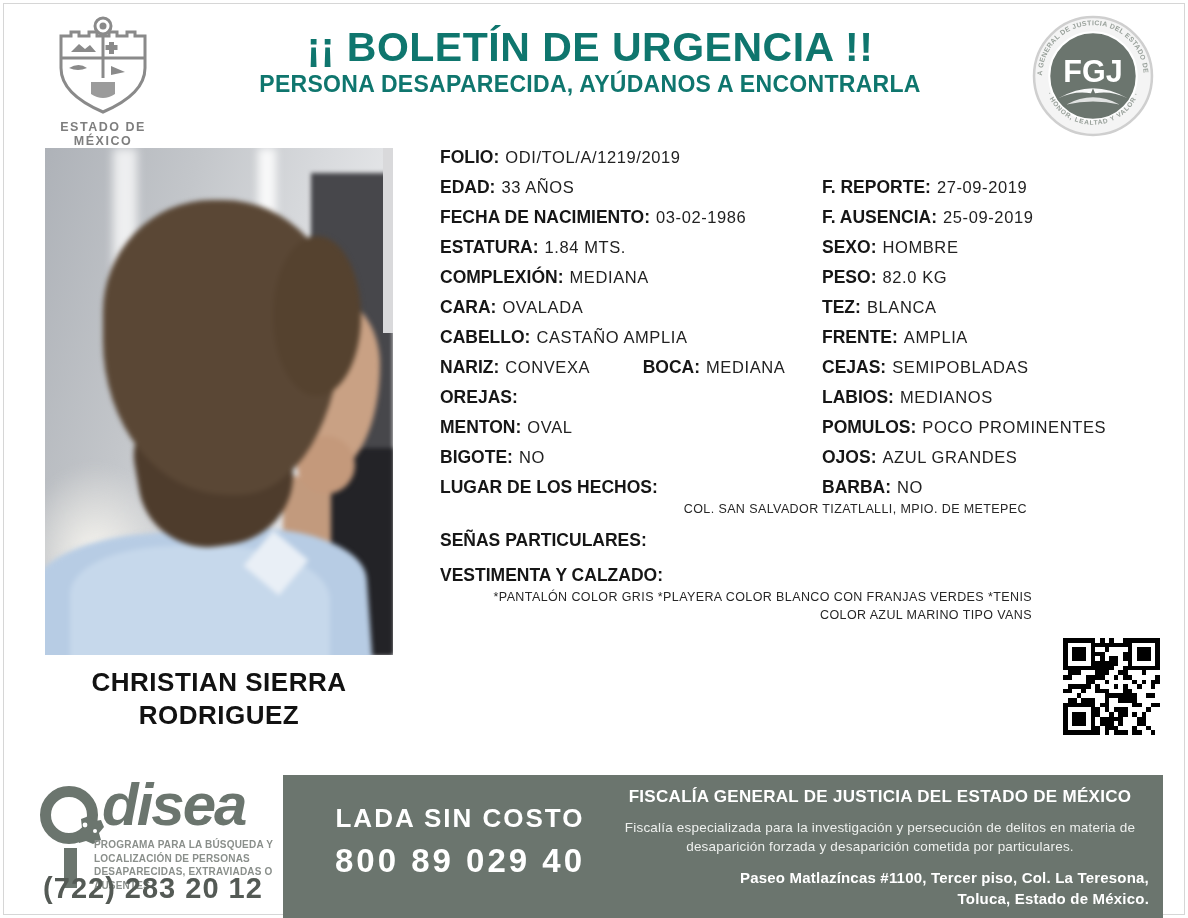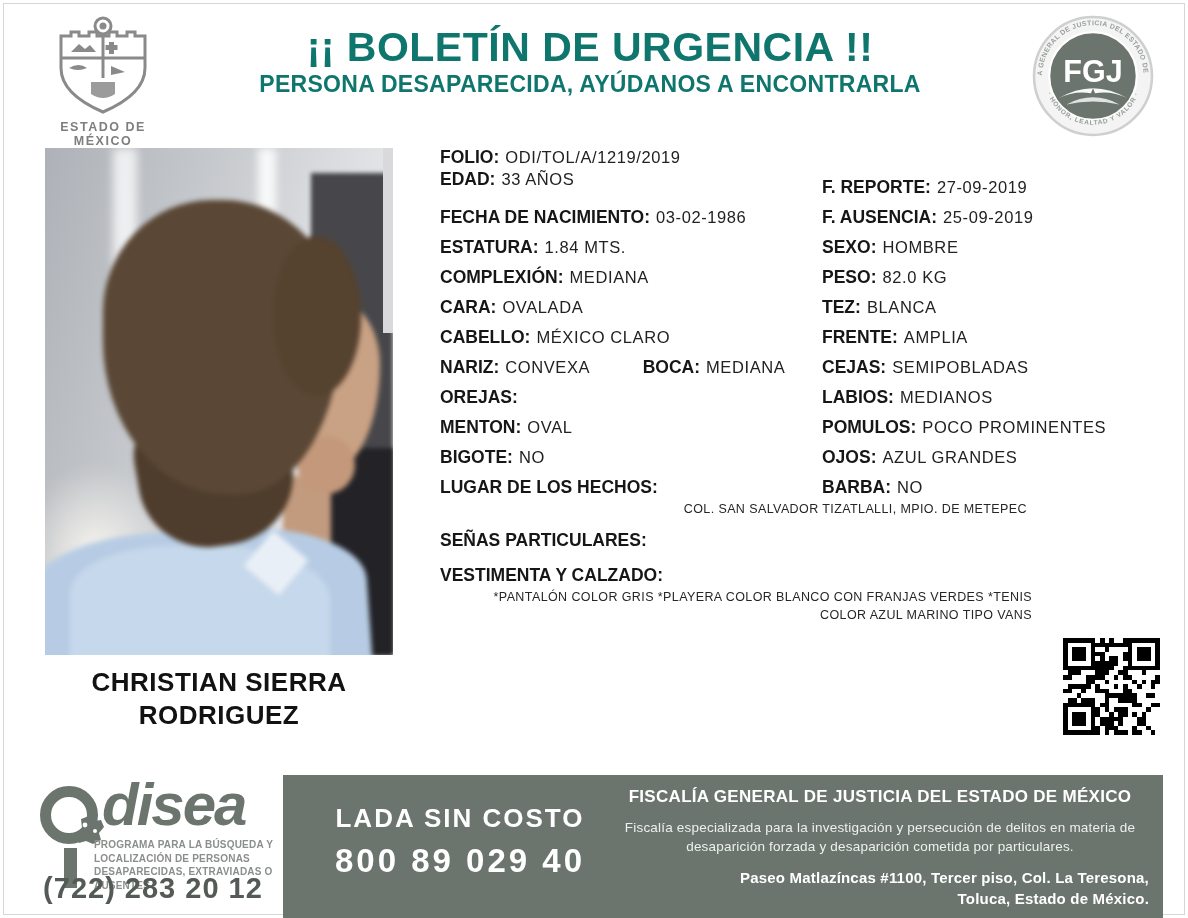--- a/index.html
+++ b/index.html
@@ -152,26 +152,26 @@
     </div>
   </div>
 
   <div class="name">
     <div>CHRISTIAN SIERRA</div>
     <div>RODRIGUEZ</div>
   </div>
 
   <div class="fields fields-left">
     <div class="row" style="top:6px"><span class="lbl">FOLIO:</span><span class="val">ODI/TOL/A/1219/2019</span></div>
-    <div class="row" style="top:28px"><span class="lbl">EDAD:</span><span class="val">33 AÑOS</span></div>
+    <div class="row" style="top:36px"><span class="lbl">EDAD:</span><span class="val">33 AÑOS</span></div>
     <div class="row" style="top:66px"><span class="lbl">FECHA DE NACIMIENTO:</span><span class="val">03-02-1986</span></div>
     <div class="row" style="top:96px"><span class="lbl">ESTATURA:</span><span class="val">1.84 MTS.</span></div>
     <div class="row" style="top:126px"><span class="lbl">COMPLEXIÓN:</span><span class="val">MEDIANA</span></div>
     <div class="row" style="top:156px"><span class="lbl">CARA:</span><span class="val">OVALADA</span></div>
-    <div class="row" style="top:186px"><span class="lbl">CABELLO:</span><span class="val">MÉXICO CLARO</span></div>
+    <div class="row" style="top:186px"><span class="lbl">CABELLO:</span><span class="val">CASTAÑO AMPLIA</span></div>
     <div class="row" style="top:216px">
       <span class="lbl">NARIZ:</span><span class="val">CONVEXA</span>
       <span class="lbl lbl2">BOCA:</span><span class="val">MEDIANA</span>
     </div>
     <div class="row" style="top:246px"><span class="lbl">OREJAS:</span><span class="val"></span></div>
     <div class="row" style="top:276px"><span class="lbl">MENTON:</span><span class="val">OVAL</span></div>
     <div class="row" style="top:306px"><span class="lbl">BIGOTE:</span><span class="val">NO</span></div>
     <div class="row" style="top:336px">
       <span class="lbl">LUGAR DE LOS HECHOS:</span>
       <span class="subtxt">COL. SAN SALVADOR TIZATLALLI, MPIO. DE METEPEC</span>

